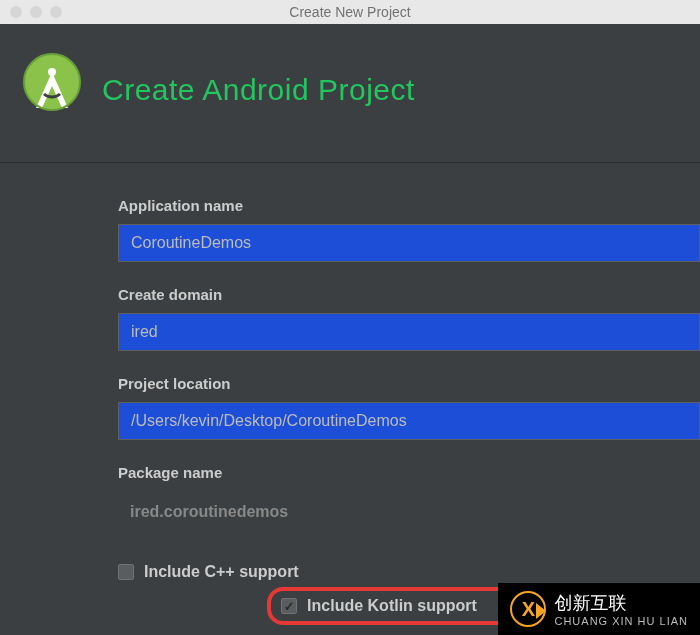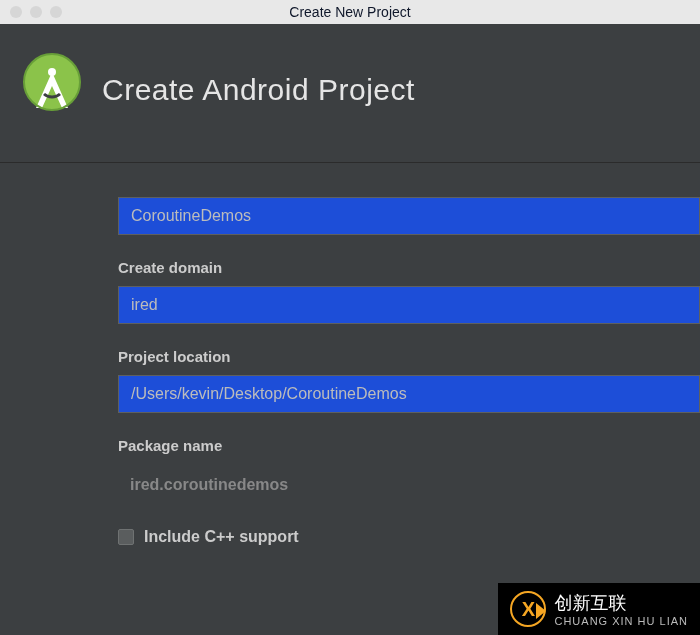--- a/index.html
+++ b/index.html
@@ -25,37 +25,37 @@
     .traffic-light {
       width: 12px;
       height: 12px;
       border-radius: 50%;
       background: #d6d6d6;
     }
     .titlebar-title {
       position: absolute;
       left: 50%;
       transform: translateX(-50%);
-      color: #0f172a;
+      color: #737373;
       font-size: 14px;
     }
     .header {
       background: #3c3f41;
       padding: 28px 22px 34px 22px;
       display: flex;
       align-items: center;
       gap: 20px;
       border-bottom: 1px solid #2b2b2b;
     }
     .header-icon svg {
       width: 60px;
       height: 72px;
     }
     .header-title {
-      color: #e5e5e5;
+      color: #22c55e;
       font-size: 30px;
       font-weight: 300;
       letter-spacing: 0.5px;
     }
     .form {
       padding: 34px 0 0 118px;
     }
     .field-group {
       margin-bottom: 24px;
     }
@@ -75,21 +75,21 @@
       padding: 0 12px;
       outline: none;
     }
     .package-value {
       color: #888888;
       font-size: 16px;
       padding: 12px 12px 0 12px;
       font-weight: bold;
     }
     .checkbox-group {
-      margin-top: 28px;
+      margin-top: 36px;
       text-align: center;
     }
     .checkbox-row {
       display: flex;
       align-items: center;
       gap: 10px;
       padding: 6px 0;
     }
     .checkbox {
       width: 16px;
@@ -183,20 +183,21 @@
       <path d="M 22 42 A 12 12 0 0 0 38 42" stroke="#3c3f41" stroke-width="3" fill="none"></path>
       <circle cx="30" cy="30" r="28" fill="none" stroke="#689f38" stroke-width="2"></circle>
     </svg>
   </div>
   <div class="header-title">Create Android Project</div>
 </div>
 
 <div class="form">
 
   <div class="field-group">
+    <div class="field-label">Application name</div>
     <input class="field-input" value="CoroutineDemos" style="">
   </div>
 
   <div class="field-group">
     <div class="field-label">Create domain</div>
     <input class="field-input" value="ired" style="">
   </div>
 
   <div class="field-group">
     <div class="field-label">Project location</div>
@@ -206,20 +207,26 @@
   <div class="field-group">
     <div class="field-label">Package name</div>
     <div class="package-value">ired.coroutinedemos</div>
   </div>
 
   <div class="checkbox-group">
     <div class="checkbox-row">
       <div class="checkbox"></div>
       <div class="checkbox-label">Include C++ support</div>
     </div>
+    <div class="highlight-box">
+      <div class="checkbox-row">
+        <div class="checkbox checked"></div>
+        <div class="checkbox-label">Include Kotlin support</div>
+      </div>
+    </div>
   </div>
 
 </div>
 
 <div class="watermark">
   <div class="watermark-icon">X</div>
   <div>
     <div>创新互联</div>
     <div class="watermark-sub">CHUANG XIN HU LIAN</div>
   </div>

